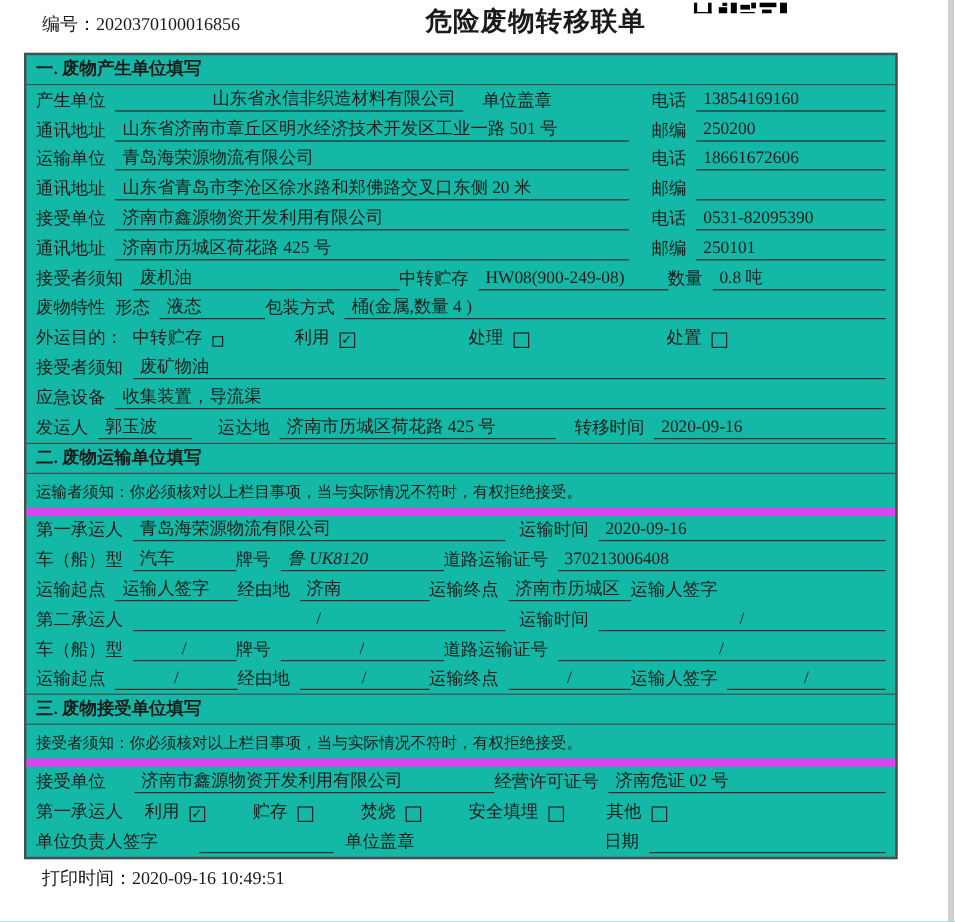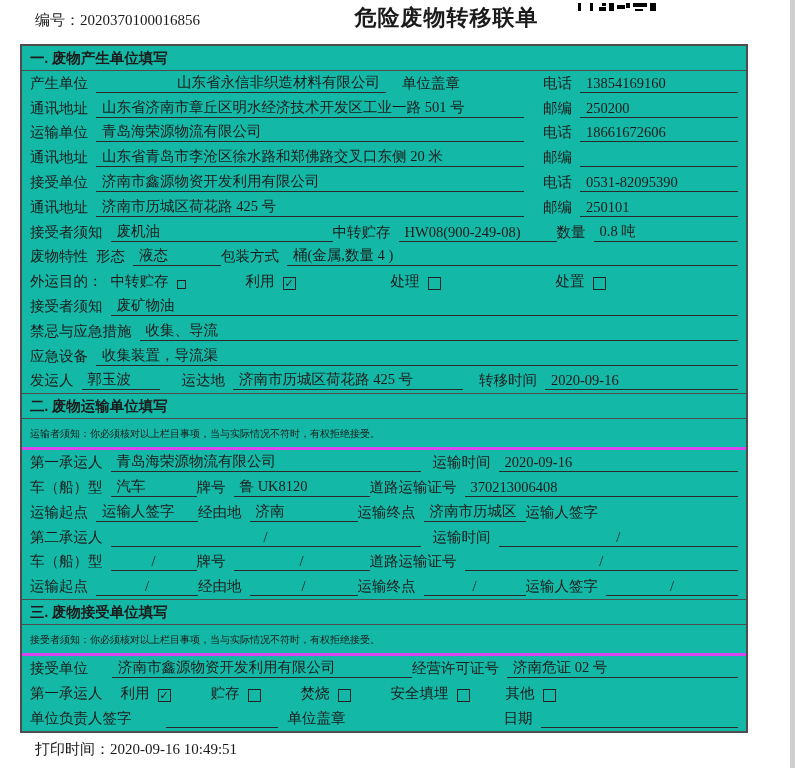--- a/index.html
+++ b/index.html
@@ -9,21 +9,21 @@
   }
   .page-head{position:relative;height:44px;border-radius:16px;}
   .serial{position:absolute;left:35px;top:11px;font-size:15px;white-space:nowrap;}
   .doc-title{position:absolute;left:0;right:0;top:3px;text-align:center;
     font-size:22px;font-weight:bold;letter-spacing:1px;padding-left:68px;margin-left:29px;}
   .qr-frag{position:absolute;left:578px;top:0;width:78px;height:11px;overflow:hidden;}
   .form{margin-left:20px;width:728px;border:2px solid #4d4d4d;box-sizing:border-box;background:#14b8a6;}
   .sec-heading{font-weight:bold;font-size:14.5px;padding:4px 8px 3px 8px;
     border-bottom:1px solid #4d4d4d;line-height:17px;}
   .sec-heading.bt{border-top:1px solid #4d4d4d;}
-  .notice{font-size:10px;padding:6px 8px 5px 8px;border-bottom:3px solid #d946ef;line-height:17px;}
+  .notice{font-size:13px;padding:6px 8px 5px 8px;border-bottom:7px solid #d946ef;line-height:17px;}
   .row{display:flex;align-items:flex-end;height:24.8px;box-sizing:border-box;
     padding:0 8px 3px 8px;font-size:14.5px;}
   .lbl{white-space:nowrap;margin-right:8px;flex:0 0 auto;}
   .fld{border-bottom:1px solid #2a2a2a;padding:0 6px;white-space:nowrap;
     box-sizing:border-box;flex:0 0 auto;min-height:17px;}
   .fld.grow{flex:1 1 0;font-family:Liberation Serif, serif;}
   .fld.slash{text-align:center;}
   .gap{flex:0 0 auto;}
   .gap.grow{flex:1 1 0;}
   .cbx{display:inline-block;width:13px;height:13px;border:1.5px solid #222;box-sizing:border-box;
@@ -129,24 +129,20 @@
       <span class="cbx"></span>
       <span class="gap" style="width: 115px;"></span>
       <span class="lbl">处置</span>
       <span class="cbx"></span>
     </div>
     <div class="row">
       <span class="lbl">接受者须知</span>
       <span class="fld grow">废矿物油</span>
     </div>
     <div class="row">
-      <span class="lbl">禁忌与应急措施</span>
-      <span class="fld grow">收集、导流</span>
-    </div>
-    <div class="row">
       <span class="lbl">应急设备</span>
       <span class="fld grow">收集装置，导流渠</span>
     </div>
     <div class="row">
       <span class="lbl">发运人</span>
       <span class="fld" style="width: 78px;">郭玉波</span>
       <span class="gap" style="width: 22px;"></span>
       <span class="lbl">运达地</span>
       <span class="fld" style="width: 230px;">济南市历城区荷花路 425 号</span>
       <span class="gap" style="width: 16px;"></span>
@@ -159,21 +155,21 @@
       <span class="lbl">第一承运人</span>
       <span class="fld" style="width: 310px;">青岛海荣源物流有限公司</span>
       <span class="gap" style="width: 12px;"></span>
       <span class="lbl">运输时间</span>
       <span class="fld grow">2020-09-16</span>
     </div>
     <div class="row">
       <span class="lbl">车（船）型</span>
       <span class="fld" style="width: 86px;">汽车</span>
       <span class="lbl">牌号</span>
-      <span class="fld" style="width: 136px;">鲁 UK8120</span>
+      <span class="fld" style="width: 136px; font-style: italic;">鲁 UK8120</span>
       <span class="lbl">道路运输证号</span>
       <span class="fld grow">370213006408</span>
     </div>
     <div class="row">
       <span class="lbl">运输起点</span>
       <span class="fld" style="width: 102px;">运输人签字</span>
       <span class="lbl">经由地</span>
       <span class="fld" style="width: 108px;">济南</span>
       <span class="lbl">运输终点</span>
       <span class="fld" style="width: 102px;">济南市历城区</span>

